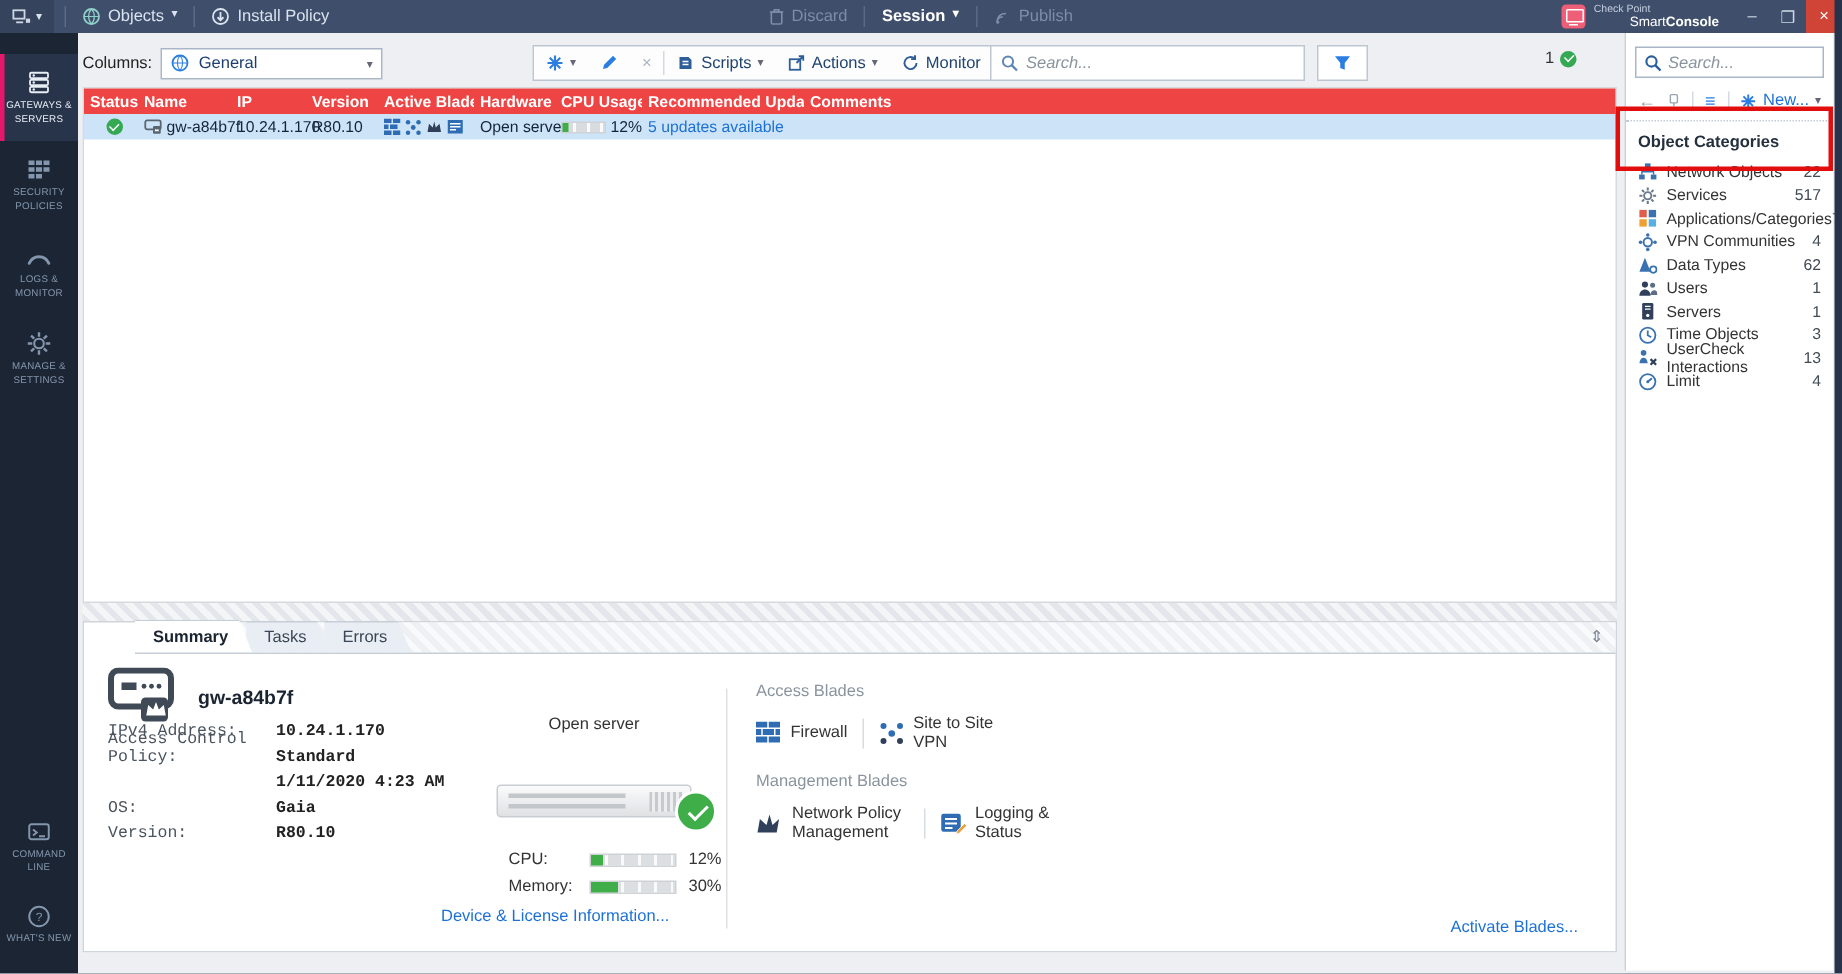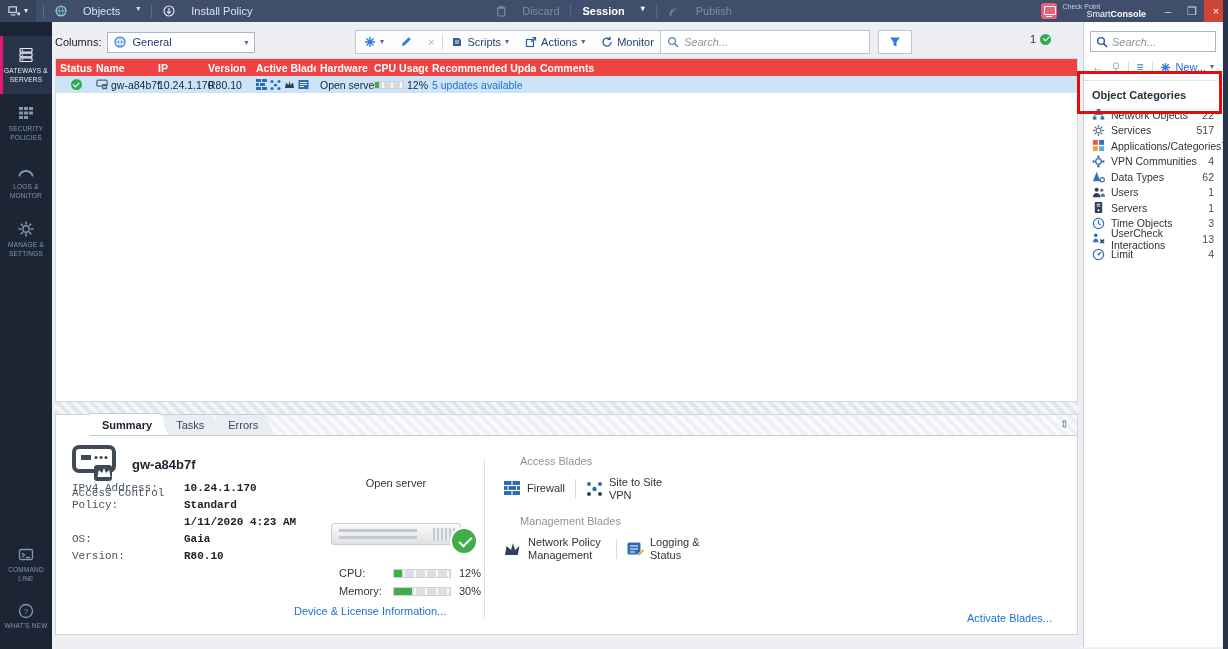--- a/index.html
+++ b/index.html
@@ -4,21 +4,21 @@
 <style>
   * { margin:0; padding:0; box-sizing:border-box; }
   html,body { width:1228px; height:649px; }
   body { font-family:"Liberation Sans", sans-serif; background:#26334a; overflow:hidden; }
   .window { position:relative; width:1228px; height:649px; background:#edeff2; overflow:hidden; }
 
   
   .topbar { position:absolute; top:0; left:0; width:1228px; height:22px; background:#3e4e6b; display:flex; align-items:center; color:#dbe3ef; font-size:11px; z-index:30; }
   .tb-appbtn { width:36px; height:22px; background:#35435d; display:flex; align-items:center; justify-content:center; gap:3px; cursor:pointer; }
   .tb-sep { width:1px; height:14px; background:#5a6a87; margin:0 7px; }
-  .tb-item { display:flex; align-items:flex-start; gap:16px; padding:0 4px; cursor:pointer; white-space:nowrap; }
+  .tb-item { display:flex; align-items:flex-start; gap:5px; padding:0 4px; cursor:pointer; white-space:nowrap; }
   .tb-item.muted { color:#7f8da6; }
   .caret { font-size:8px; line-height:1; }
   .tb-center { position:absolute; left:50%; transform:translateX(-50%); display:flex; align-items:center; height:22px; }
   .tb-right { position:absolute; right:0; top:0; height:22px; display:flex; align-items:center; }
   .brand-logo { width:16px; height:16px; background:#ee5e77; border-radius:3px; position:relative; margin-right:5px; }
   .brand-logo::before { content:""; position:absolute; left:3px; top:3px; width:10px; height:7px; border:1.5px solid #fff; border-radius:1px; }
   .brand-logo::after { content:""; position:absolute; left:5px; bottom:2px; width:6px; height:1.5px; background:#fff; }
   .brand-text { line-height:1.05; margin-right:10px; }
   .brand-text .l1 { font-size:7px; color:#c3cedf; }
   .brand-text .l2 { font-size:9px; color:#fff;margin-left:24px; }
@@ -86,21 +86,21 @@
   .server-img::before { content:""; position:absolute; left:7px; top:5px; width:78px; height:3px; background:#c3c7cb; box-shadow:0 7px 0 #c3c7cb; }
   .server-img .vent { position:absolute; right:5px; top:4px; width:22px; height:13px; background:repeating-linear-gradient(90deg,#c6cacd 0 2px,#eceeef 2px 4px); }
   .badge-ok { position:absolute; right:-18px; bottom:-11px; width:28px; height:28px; border-radius:50%; background:#3fae49; border:2px solid #fff; }
   .badge-ok::after { content:""; position:absolute; left:7px; top:8px; width:11px; height:5px; border-left:2.5px solid #fff; border-bottom:2.5px solid #fff; transform:rotate(-45deg); }
   .meter-row { display:flex; align-items:center; gap:8px; margin-top:6px; font-size:11px; color:#333; justify-content:flex-start; padding-left:28px; }
   .meter { width:58px; height:9px; background:repeating-linear-gradient(90deg,#dcdfe2 0 9px,#fafafa 9px 11px); border:1px solid #ced2d6; position:relative; }
   .meter i { position:absolute; left:0; top:0; bottom:0; background:#3fae49; display:block; }
   .dev-link { position:absolute; left:238px; top:190px; font-size:11px; }
   .panel-divider { position:absolute; left:428px; top:44px; width:1px; height:160px; background:#dde1e6; }
   .blades { position:absolute; left:448px; top:40px; font-size:11px; color:#333; }
-  .blades .sec-title { color:#8a949e; margin-bottom:9px;margin-left:16px; }
+  .blades .sec-title { color:#8a949e; margin-bottom:9px; }
   .blade-row { display:flex; align-items:center; gap:10px; margin-bottom:14px; }
   .blade-item { display:flex; align-items:center; gap:6px; }
   .blade-label { line-height:1.15; max-width:78px; }
   .blade-sep { width:1px; height:20px; background:#d7dce1; }
   .activate-link { position:absolute; right:25px; bottom:10px; font-size:11px; }
 
   
   .right-panel { position:absolute; left:1083px; top:22px; width:139px; height:625px; background:#fff; border-left:1px solid #c9d0d8; z-index:10; }
   .rp-search { margin:9px 6px 6px 6px; height:21px; border:1px solid #a9b6c5; background:#fff; display:flex; align-items:center; gap:4px; padding:0 5px; }
   .rp-search input { border:none; outline:none; width:100%; font-size:11px; font-family:"Liberation Sans",sans-serif; background:transparent; }

